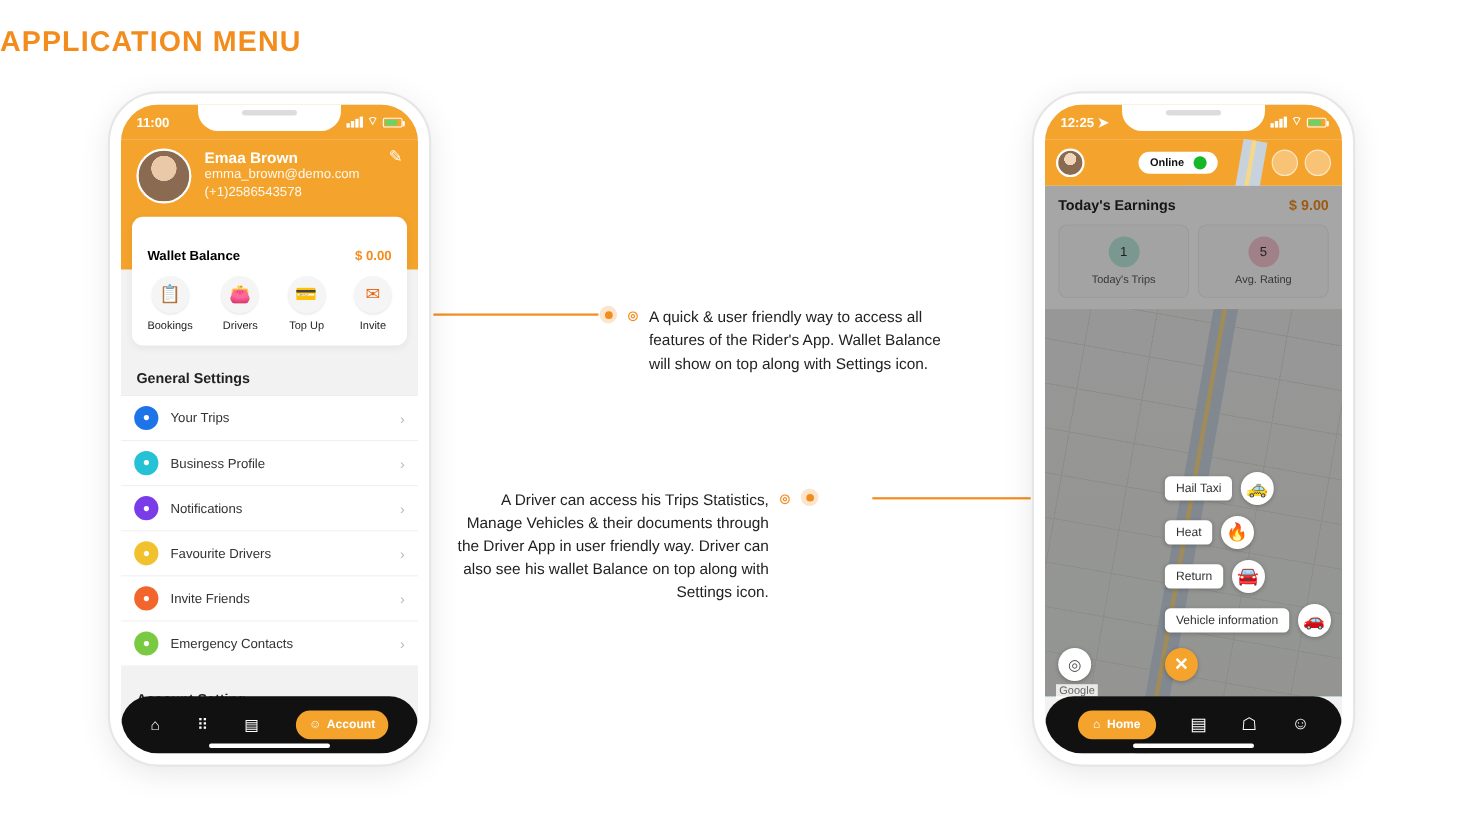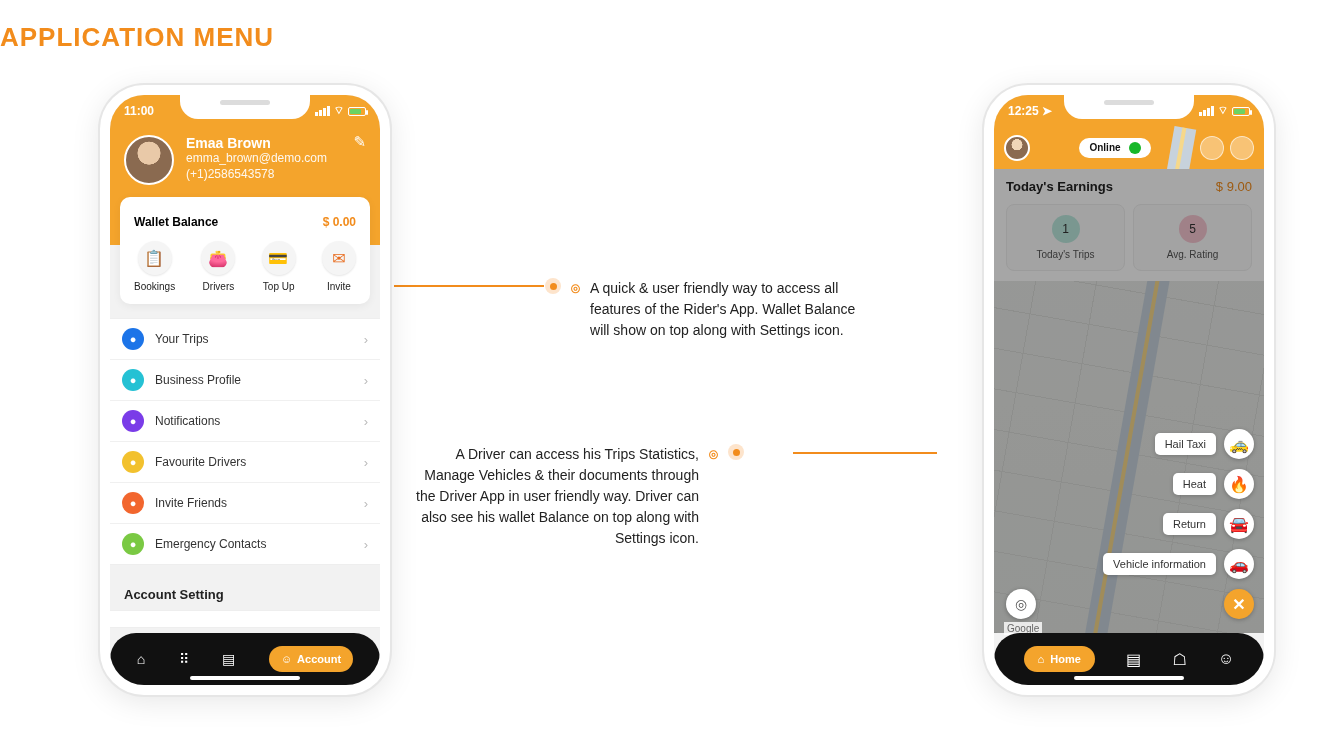--- a/index.html
+++ b/index.html
@@ -23,21 +23,21 @@
     position: absolute;
     width: 290px;
     height: 610px;
     border: 10px solid #fff;
     border-radius: 44px;
     box-shadow: 0 0 0 2px #e6e6e6, 0 6px 30px rgba(0,0,0,.10);
     overflow: hidden;
     background: #f2f2f2;
   }
   .phone.left  { left: 100px; top: 85px; }
-  .phone.right { left: 984px; top: 85px; }
+  .phone.right { left: 940px; top: 85px; }
   .notch {
     position: absolute;
     left: 50%; transform: translateX(-50%);
     top: -2px;
     width: 130px; height: 26px;
     background: #fff;
     border-bottom-left-radius: 18px;
     border-bottom-right-radius: 18px;
     z-index: 20;
   }
@@ -65,21 +65,21 @@
   .lp-header{background:#F4A42C; padding:8px 14px 60px 14px; position:relative;}
   .edit-icon{position:absolute;right:14px;top:6px;color:#fff;font-size:15px}
   .profile{display:flex;gap:12px;}
   .avatar{width:50px;height:50px;border-radius:50%;background:#d9b48f;border:2px solid #fff;background:radial-gradient(circle at 50% 35%,#e9c9a8 30%,#8a6a50 31%);}
   .profile-info{color:#fff}
   .profile-info .nm{font-size:14px;font-weight:600}
   .profile-info .eml,.profile-info .ph{font-size:12px;opacity:.92;line-height:1.3}
 
   .wallet-card{
     background:#fff;border-radius:10px;margin:-48px 10px 0 10px;position:relative;z-index:2;
-    box-shadow:0 2px 8px rgba(0,0,0,.06); padding:18px 14px 12px;
+    box-shadow:0 2px 8px rgba(0,0,0,.06); padding:28px 14px 12px;
   }
   .wallet-card .row1{display:flex;justify-content:space-between;align-items:center;font-size:12px;font-weight:700}
   .wallet-card .amt{color:#F28C1C}
   .shortcuts{display:flex;justify-content:space-between;margin-top:12px}
   .shortcut{display:flex;flex-direction:column;align-items:center;gap:6px;font-size:10px;color:#222}
   .shortcut .circ{width:34px;height:34px;border-radius:50%;background:#f5f5f5;display:flex;align-items:center;justify-content:center;box-shadow:0 1px 2px rgba(0,0,0,.1)}
 
   .sect{margin-top:14px}
   .sect-h{font-size:13px;font-weight:700;padding:8px 14px;color:#222;background:#f2f2f2}
   .list{background:#fff;border-top:1px solid #eee;border-bottom:1px solid #eee}
@@ -101,49 +101,49 @@
   .ann .chk{color:#F28C1C;font-weight:700;margin:0 6px;font-size:15px}
   .ann.a1{left:545px;top:278px;display:flex;gap:4px;align-items:flex-start}
   .ann.a2{left:414px;top:444px;text-align:right;display:flex;gap:4px;align-items:flex-start;flex-direction:row-reverse}
   .connector{position:absolute;height:2px;background:#F28C1C}
   .connector.c1{left:394px;top:285px;width:150px}
   .connector.c2{left:793px;top:452px;width:144px}
 
   
   .rp-topbar{background:#F4A42C;height:42px;display:flex;align-items:center;justify-content:space-between;padding:0 10px}
   .avatar-sm{width:26px;height:26px;border-radius:50%;background:#fff;overflow:hidden;background:radial-gradient(circle at 50% 35%,#f0d6b8 30%,#8a6a50 31%);border:2px solid #fff}
-  .online-pill{background:#fff;color:#111;font-size:10px;font-weight:600;padding:4px 10px;border-radius:14px;display:flex;align-items:flex-start;gap:8px}
+  .online-pill{background:#fff;color:#111;font-size:10px;font-weight:600;padding:4px 10px;border-radius:14px;display:flex;align-items:center;gap:8px}
   .online-pill .gdot{width:12px;height:12px;border-radius:50%;background:#16B728}
   .tb-icons{display:flex;gap:6px}
   .tb-icons .cbtn{width:24px;height:24px;border-radius:50%;background:rgba(255,255,255,.35);border:1px solid rgba(255,255,255,.6)}
 
   .rp-body{position:relative;height:calc(100% - 32px - 42px - 52px);background:#5eead4}
   .dim{position:absolute;inset:0;background:rgba(0,0,0,.35);z-index:3}
   .earn-card{position:relative;margin:0;background:#fff;padding:10px 12px;z-index:1}
   .earn-card .row{display:flex;justify-content:space-between;align-items:center}
   .earn-card .ttl{font-size:13px;font-weight:700;color:#222}
-  .earn-card .amt{color:#F28C1C;font-weight:400;font-size:13px}
+  .earn-card .amt{color:#F28C1C;font-weight:700;font-size:13px}
   .stats{display:flex;gap:8px;margin-top:10px}
   .stat{flex:1;background:#fafafa;border:1px solid #eee;border-radius:8px;padding:10px;text-align:center}
   .stat .num{width:28px;height:28px;border-radius:50%;margin:0 auto 6px;display:flex;align-items:center;justify-content:center;font-size:12px;color:#333}
   .stat .num.trips{background:#BCE9DE}
   .stat .num.rating{background:#F6C6D2}
   .stat .lbl{font-size:10px;color:#555}
 
   .map{position:absolute;inset:0;background:
       repeating-linear-gradient(10deg,#d9dbd8 0 1px,transparent 1px 40px),
       repeating-linear-gradient(100deg,#d9dbd8 0 1px,transparent 1px 60px),
       linear-gradient(#e9ebe8,#e3e5e2);
   }
   .map .river{position:absolute;left:46%;top:-10%;width:22px;height:140%;background:#c7d2dc;transform:rotate(10deg)}
   .map .road{position:absolute;left:49%;top:-10%;width:4px;height:140%;background:#f6d88a;transform:rotate(10deg)}
   .locate-btn{position:absolute;left:12px;bottom:14px;width:30px;height:30px;border-radius:50%;background:#fff;display:flex;align-items:center;justify-content:center;z-index:4;box-shadow:0 1px 4px rgba(0,0,0,.3)}
   .google-tag{position:absolute;left:10px;bottom:-2px;z-index:4;font-size:10px;color:#666;background:rgba(255,255,255,.8);padding:1px 3px}
 
-  .float-col{position:absolute;right:10px;bottom:14px;display:flex;flex-direction:column;gap:10px;align-items:flex-end;z-index:4}
+  .float-col{position:absolute;right:10px;bottom:14px;display:flex;flex-direction:column;gap:10px;align-items:flex-start;z-index:4}
   .float-row{display:flex;gap:8px;align-items:center}
   .pill{background:#fff;border-radius:5px;padding:5px 10px;font-size:11px;color:#333;box-shadow:0 1px 4px rgba(0,0,0,.2)}
   .fab{width:30px;height:30px;border-radius:50%;background:#fff;display:flex;align-items:center;justify-content:center;box-shadow:0 1px 4px rgba(0,0,0,.25)}
   .fab.close{background:#F4A42C;color:#fff;font-weight:700}
 
   .bnav2{position:absolute;left:0;right:0;bottom:0;height:52px;background:#111;border-radius:26px 26px 0 0;display:flex;align-items:center;justify-content:space-around;padding:0 14px;z-index:5}
   .home-btn{background:#F4A42C;color:#fff;font-size:11px;font-weight:600;padding:7px 14px;border-radius:18px;display:flex;align-items:center;gap:6px}
   .bnav2 .nv{color:#fff;font-size:16px}
 </style>
 </head>
@@ -225,20 +225,21 @@
         <div class="shortcut">
           <div class="circ" style="color:#E86B1C">
             <span style="font-size:16px">✉</span>
           </div>
           <span>Invite</span>
         </div>
       </div>
   </div>
 
   <div class="sect">
+    <div class="sect-h">General Settings</div>
     <div class="list" id="gen-list">
         <div class="item">
           <span class="ico" style="background:#1C74E8">●</span>
           <span>Your Trips</span>
           <span class="chev">›</span>
         </div>
         <div class="item">
           <span class="ico" style="background:#25C1D4">●</span>
           <span>Business Profile</span>
           <span class="chev">›</span>

